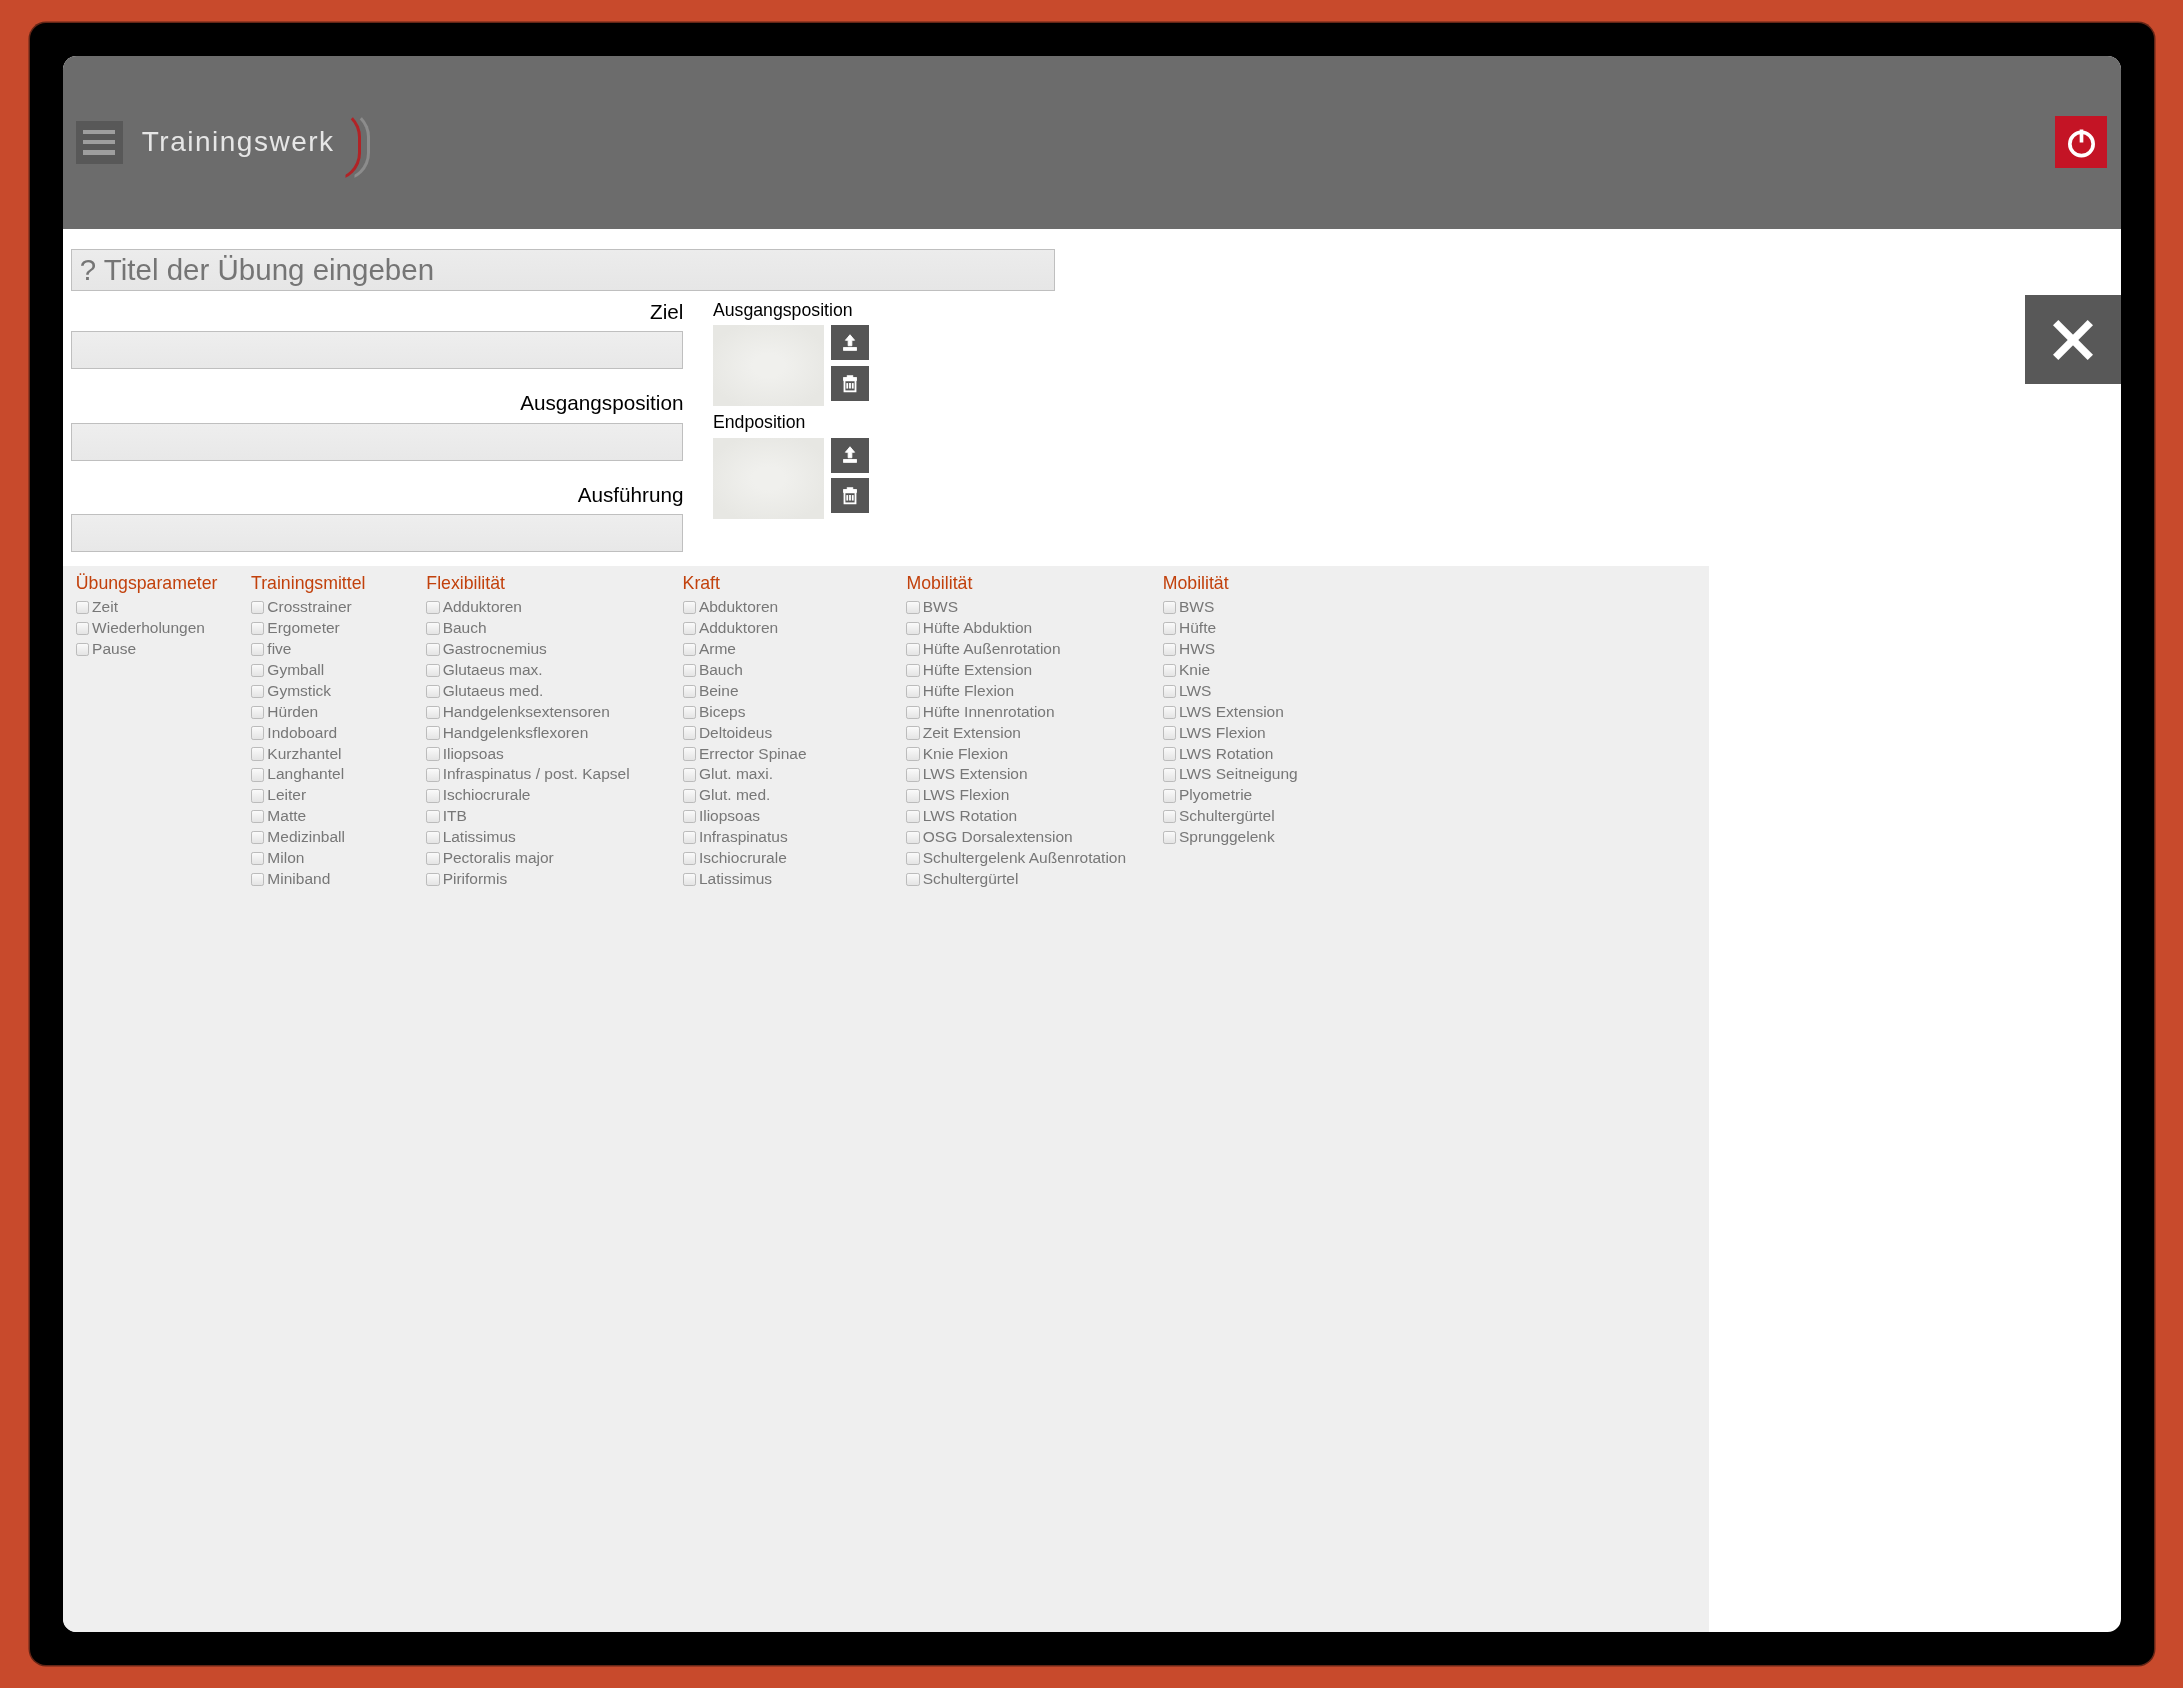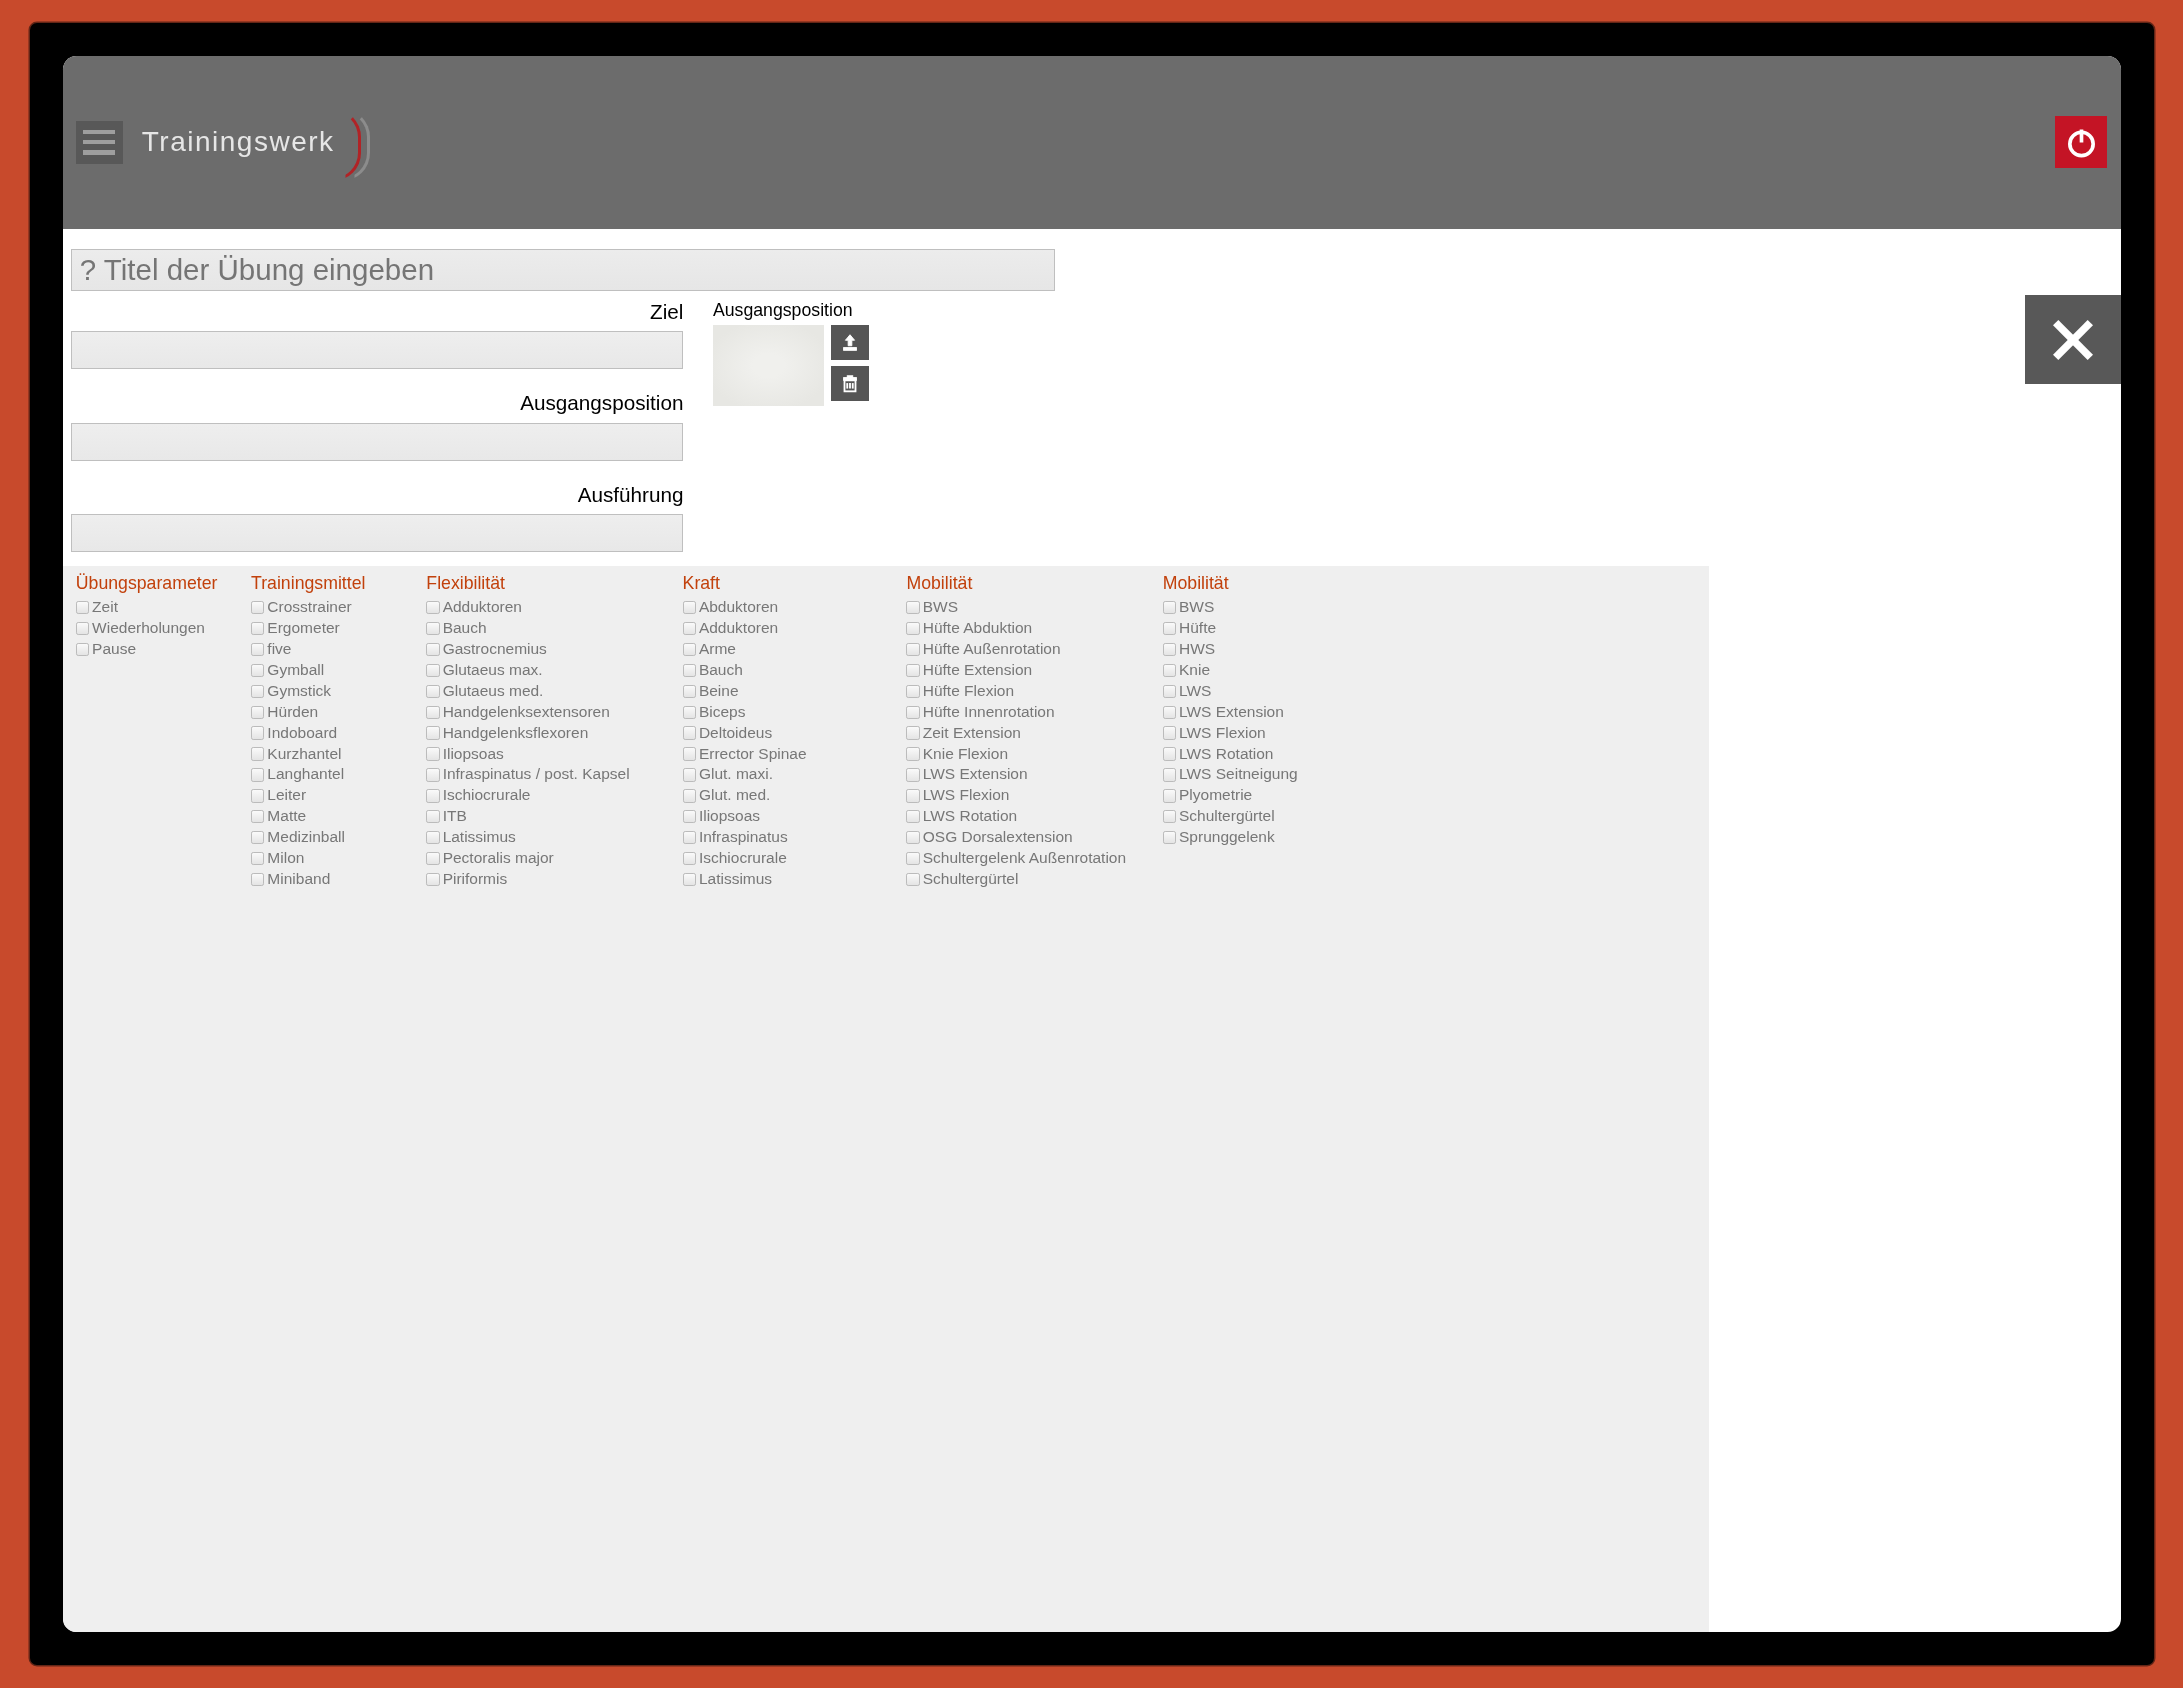--- a/index.html
+++ b/index.html
@@ -10,21 +10,21 @@
     display: flex;
     align-items: center;
     justify-content: center;
     padding: 29.5px;
   }
   .tablet {
     width: 2183px;
     max-width: 100%;
     aspect-ratio: 2958 / 2288;
     background: #000;
-    border-radius: 7px;
+    border-radius: 16px;
     padding: 33px;
     box-shadow: 0 0 0 1.5px rgba(0,0,0,.5);
     position: relative;
   }
   .screen {
     width: 100%;
     height: 100%;
     background: #fff;
     border-radius: 13.3px;
     overflow: hidden;
@@ -240,20 +240,44 @@
                       <line x1="12" y1="11" x2="12" y2="17" stroke="#fff" stroke-width="2"></line>
                       <line x1="15" y1="11" x2="15" y2="17" stroke="#fff" stroke-width="2"></line>
                       <rect x="5" y="5" width="14" height="3" fill="#fff"></rect>
                       <rect x="9" y="3" width="6" height="2" fill="#fff"></rect>
                     </svg>
                 </div>
               </div>
             </div>
           </div>
 
+          <div class="media-block">
+            <div class="media-label">Endposition</div>
+            <div class="media-row">
+              <div class="thumb"></div>
+              <div class="media-btns">
+                <div class="icon-btn">
+                  <svg viewBox="0 0 24 24">
+                      <path d="M12 3 L7 9 H10 V15 H14 V9 H17 Z" fill="#fff"></path>
+                      <rect x="5" y="17" width="14" height="3" fill="#fff"></rect>
+                    </svg>
+                </div>
+                <div class="icon-btn">
+                  <svg viewBox="0 0 24 24">
+                      <rect x="6" y="8" width="12" height="12" fill="none" stroke="#fff" stroke-width="2"></rect>
+                      <line x1="9" y1="11" x2="9" y2="17" stroke="#fff" stroke-width="2"></line>
+                      <line x1="12" y1="11" x2="12" y2="17" stroke="#fff" stroke-width="2"></line>
+                      <line x1="15" y1="11" x2="15" y2="17" stroke="#fff" stroke-width="2"></line>
+                      <rect x="5" y="5" width="14" height="3" fill="#fff"></rect>
+                      <rect x="9" y="3" width="6" height="2" fill="#fff"></rect>
+                    </svg>
+                </div>
+              </div>
+            </div>
+          </div>
 
         </div>
 
         <div class="close-panel">
           <svg viewBox="0 0 24 24">
             <line x1="4" y1="4" x2="20" y2="20" stroke="#fff" stroke-width="3.5"></line>
             <line x1="20" y1="4" x2="4" y2="20" stroke="#fff" stroke-width="3.5"></line>
           </svg>
         </div>
       </div>

